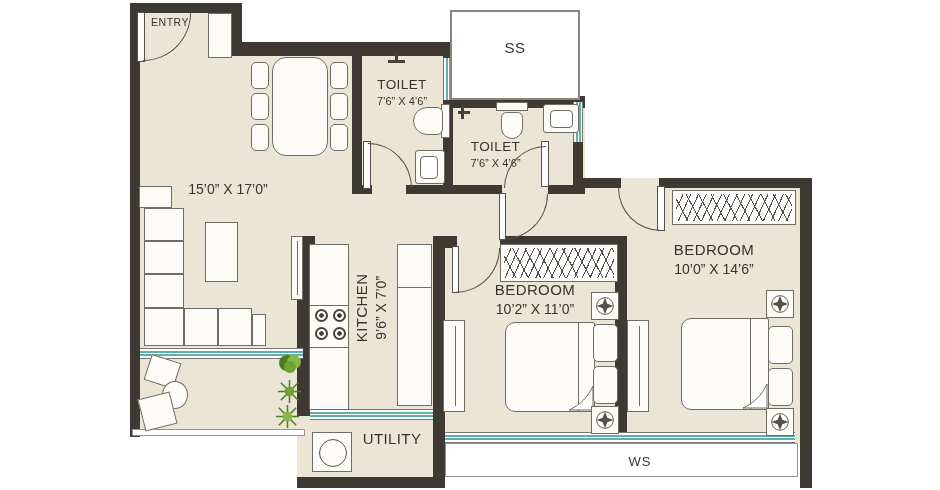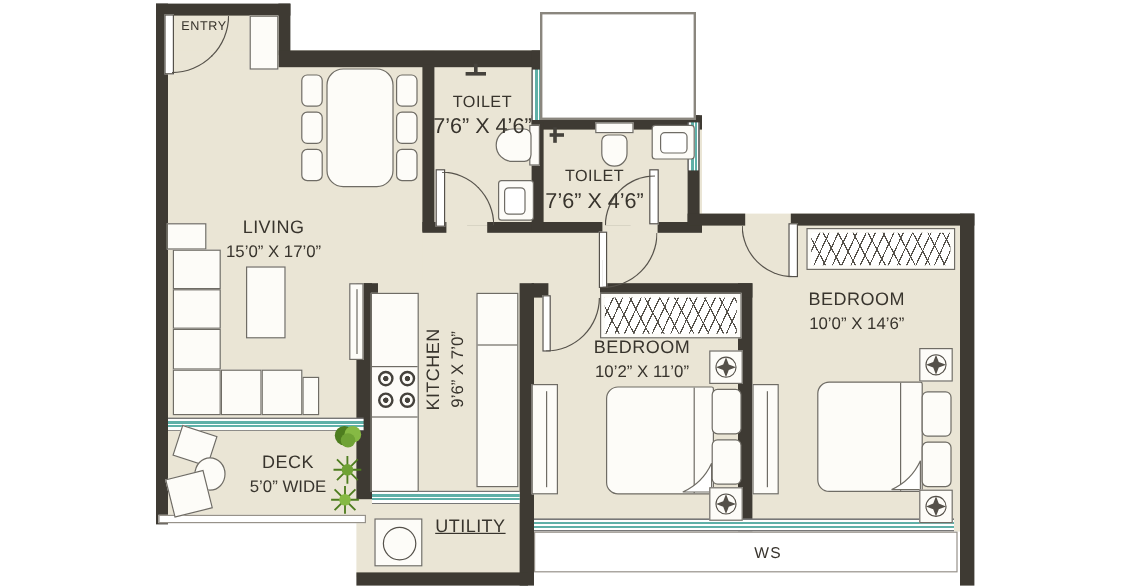--- a/index.html
+++ b/index.html
@@ -14,21 +14,21 @@
   .arc{position:absolute;box-sizing:border-box;border:0 solid #55514a;}
   .arc.br{border-right-width:1.5px;border-bottom-width:1.5px;border-bottom-right-radius:100%;}
   .arc.tr{border-top-width:1.5px;border-right-width:1.5px;border-top-right-radius:100%;}
   .arc.tl{border-top-width:1.5px;border-left-width:1.5px;border-top-left-radius:100%;}
   .arc.bl{border-left-width:1.5px;border-bottom-width:1.5px;border-bottom-left-radius:100%;}
   .leaf{position:absolute;background:#fff;border:1px solid #55514a;box-sizing:border-box;}
   .lbl{position:absolute;color:var(--text,#38342d);text-align:center;line-height:1.3;}
   .lbl .n{font-size:15px;letter-spacing:.4px;}
   .lbl .d{font-size:14px;}
   .lbl.sm .n{font-size:13.5px;}
-  .lbl.sm .d{font-size:18px;}
+  .lbl.sm .d{font-size:11px;}
   .hatch{position:absolute;inset:3px;background:repeating-linear-gradient(115deg,transparent 0 6px,#55514a 6px 7px),repeating-linear-gradient(62deg,transparent 0 10px,#55514a 10px 11px),#fff;}
   .vline{position:absolute;top:6%;height:88%;width:1px;background:var(--outline,#6f6c65);}
   .hl{position:absolute;left:0;right:0;height:1px;background:var(--outline,#6f6c65);}
   .burner{position:absolute;width:13px;height:13px;border:2px solid #45423c;border-radius:50%;background:radial-gradient(circle,#45423c 0 2px,transparent 2.5px);box-sizing:border-box;}
   .bar{position:absolute;background:#45423c;}
   .f-in{position:absolute;border:1px solid var(--outline,#6f6c65);border-radius:4px;background:#fff;box-sizing:border-box;}
   svg{display:block;}
 </style>
 </head>
 <body>
@@ -70,20 +70,21 @@
   <div class="wall" style="left:297px;top:477px;width:143px;height:11px;"></div>
 
   <div class="win-h" style="left:140px;top:348px;width:163px;"></div>
   <div class="win-h" style="left:310px;top:409px;width:123px;"></div>
   <div class="win-h" style="left:445px;top:432px;width:350px;"></div>
   <div class="win-v" style="left:573px;top:102px;width:10px;height:40px;"></div>
   <div class="win-v" style="left:443px;top:58px;width:10px;height:42px;"></div>
   <div class="rail" style="left:132px;top:429px;width:173px;height:7px;"></div>
 
   <div style="position:absolute;left:450px;top:10px;width:130px;height:90px;background:#fff;border:2px solid #8a867e;box-sizing:border-box;"></div>
+  <div class="lbl" style="left:450px;top:38px;width:130px;"><span class="n">SS</span></div>
   <div class="rail" style="left:445px;top:443px;width:353px;height:34px;"></div>
   <div class="lbl" style="left:612px;top:451px;width:56px;"><span class="n" style="font-size:13px;letter-spacing:1px;">WS</span></div>
 
   <div class="leaf" style="left:137px;top:12px;width:8px;height:50px;"></div>
   <div class="arc br" style="left:143px;top:13px;width:48px;height:48px;"></div>
   <div class="leaf" style="left:363px;top:141px;width:8px;height:48px;"></div>
   <div class="arc tr" style="left:368px;top:143px;width:44px;height:45px;"></div>
   <div class="leaf" style="left:499px;top:193px;width:7px;height:47px;"></div>
   <div class="arc br" style="left:502px;top:194px;width:46px;height:46px;"></div>
   <div class="leaf" style="left:541px;top:141px;width:8px;height:46px;"></div>
@@ -222,41 +223,36 @@
       <svg width="27" height="27" viewBox="0 0 28 28">
         <g stroke="#4e7d1f" stroke-width="1.6" fill="none">
           <path d="M14 2 V26 M2 14 H26 M5 5 L23 23 M23 5 L5 23"></path>
         </g>
         <circle cx="14" cy="14" r="5" fill="#86b944"></circle>
       </svg>
     </div>
 
   <div class="lbl" style="left:146px;top:11px;width:48px;"><span style="font-size:10.5px;letter-spacing:.5px;">ENTRY</span></div>
   <div class="lbl" style="left:138px;top:180px;width:180px;">
-    <div class="n">LIVING</div>
     <div class="d">15’0” X 17’0”</div>
   </div>
   <div class="lbl sm" style="left:352px;top:76px;width:100px;">
     <div class="n">TOILET</div>
     <div class="d">7’6” X 4’6”</div>
   </div>
   <div class="lbl sm" style="left:443px;top:138px;width:105px;">
     <div class="n">TOILET</div>
     <div class="d">7’6” X 4’6”</div>
   </div>
   <div class="lbl" style="left:301px;top:289px;width:140px;transform:rotate(-90deg);">
     <div class="n">KITCHEN</div>
     <div class="d">9’6” X 7’0”</div>
   </div>
-  <div class="lbl" style="left:338px;top:429px;width:108px;text-decoration:underline;">
+  <div class="lbl" style="left:338px;top:429px;width:108px;">
     <div class="n">UTILITY</div>
-  </div>
-  <div class="lbl" style="left:178px;top:376px;width:124px;">
-    <div class="n">DECK</div>
-    <div class="d">5’0” WIDE</div>
   </div>
   <div class="lbl" style="left:455px;top:280px;width:160px;">
     <div class="n">BEDROOM</div>
     <div class="d">10’2” X 11’0”</div>
   </div>
   <div class="lbl" style="left:628px;top:240px;width:172px;">
     <div class="n">BEDROOM</div>
     <div class="d">10’0” X 14’6”</div>
   </div>
 

